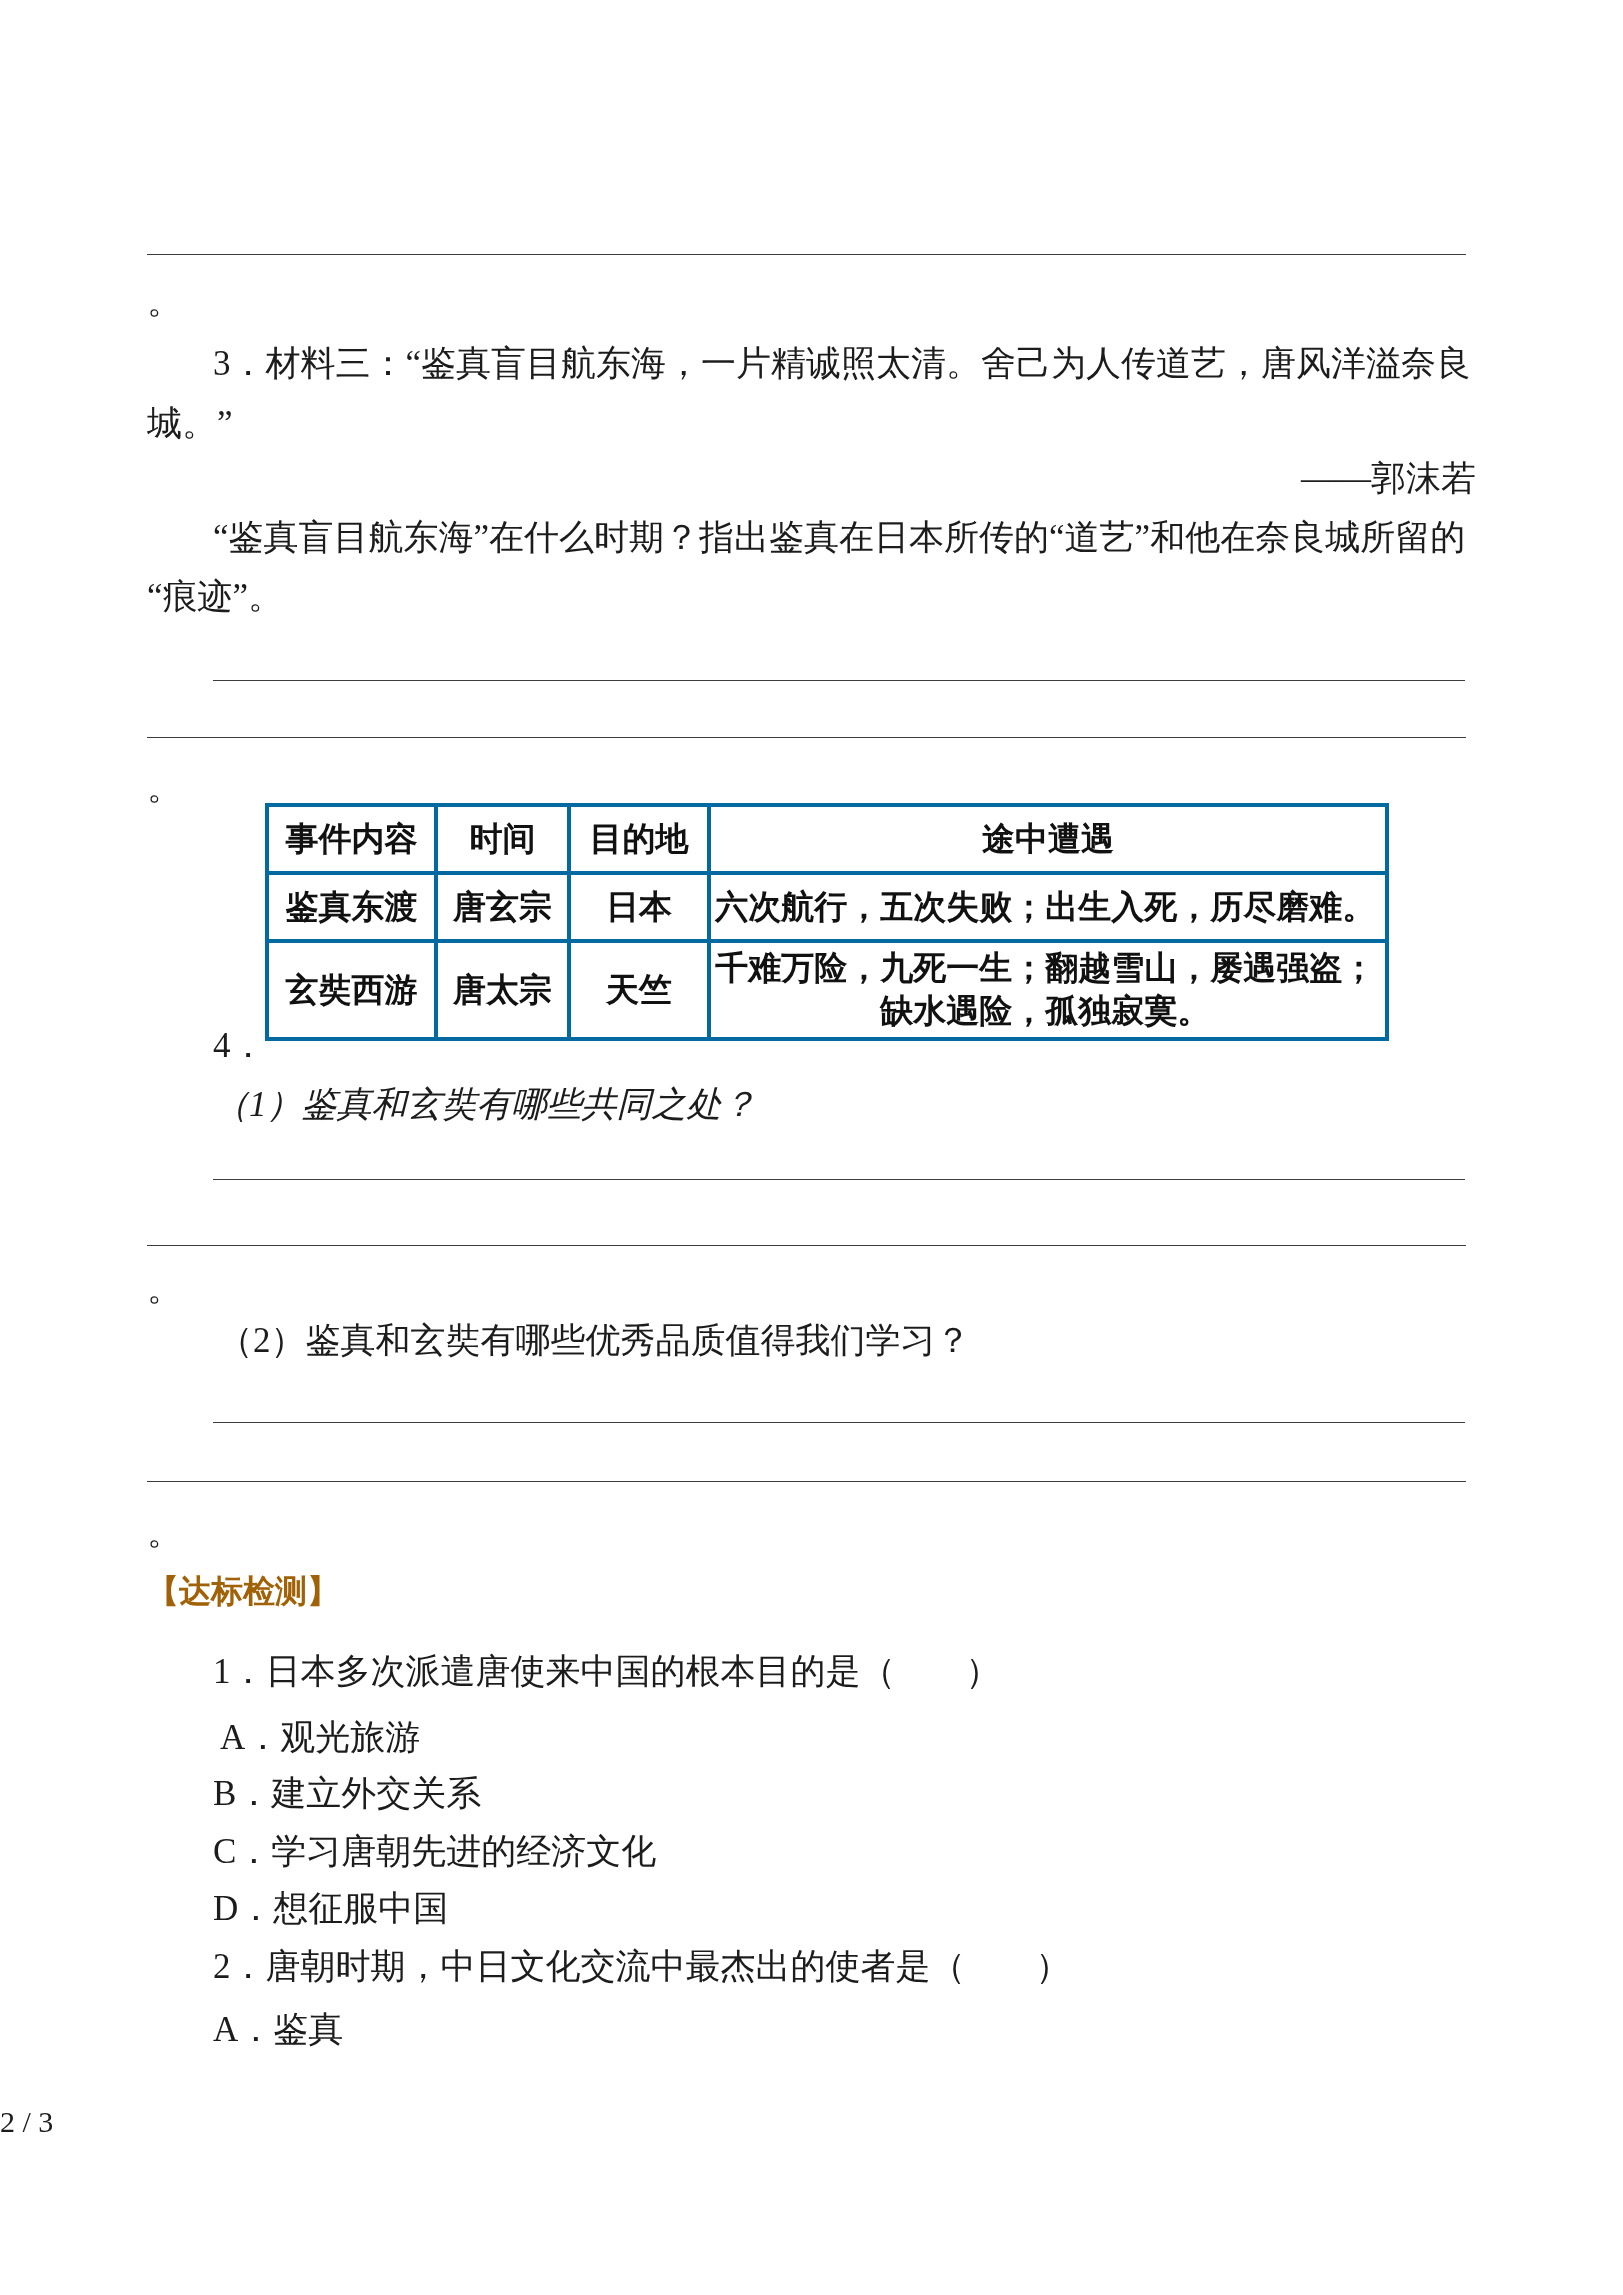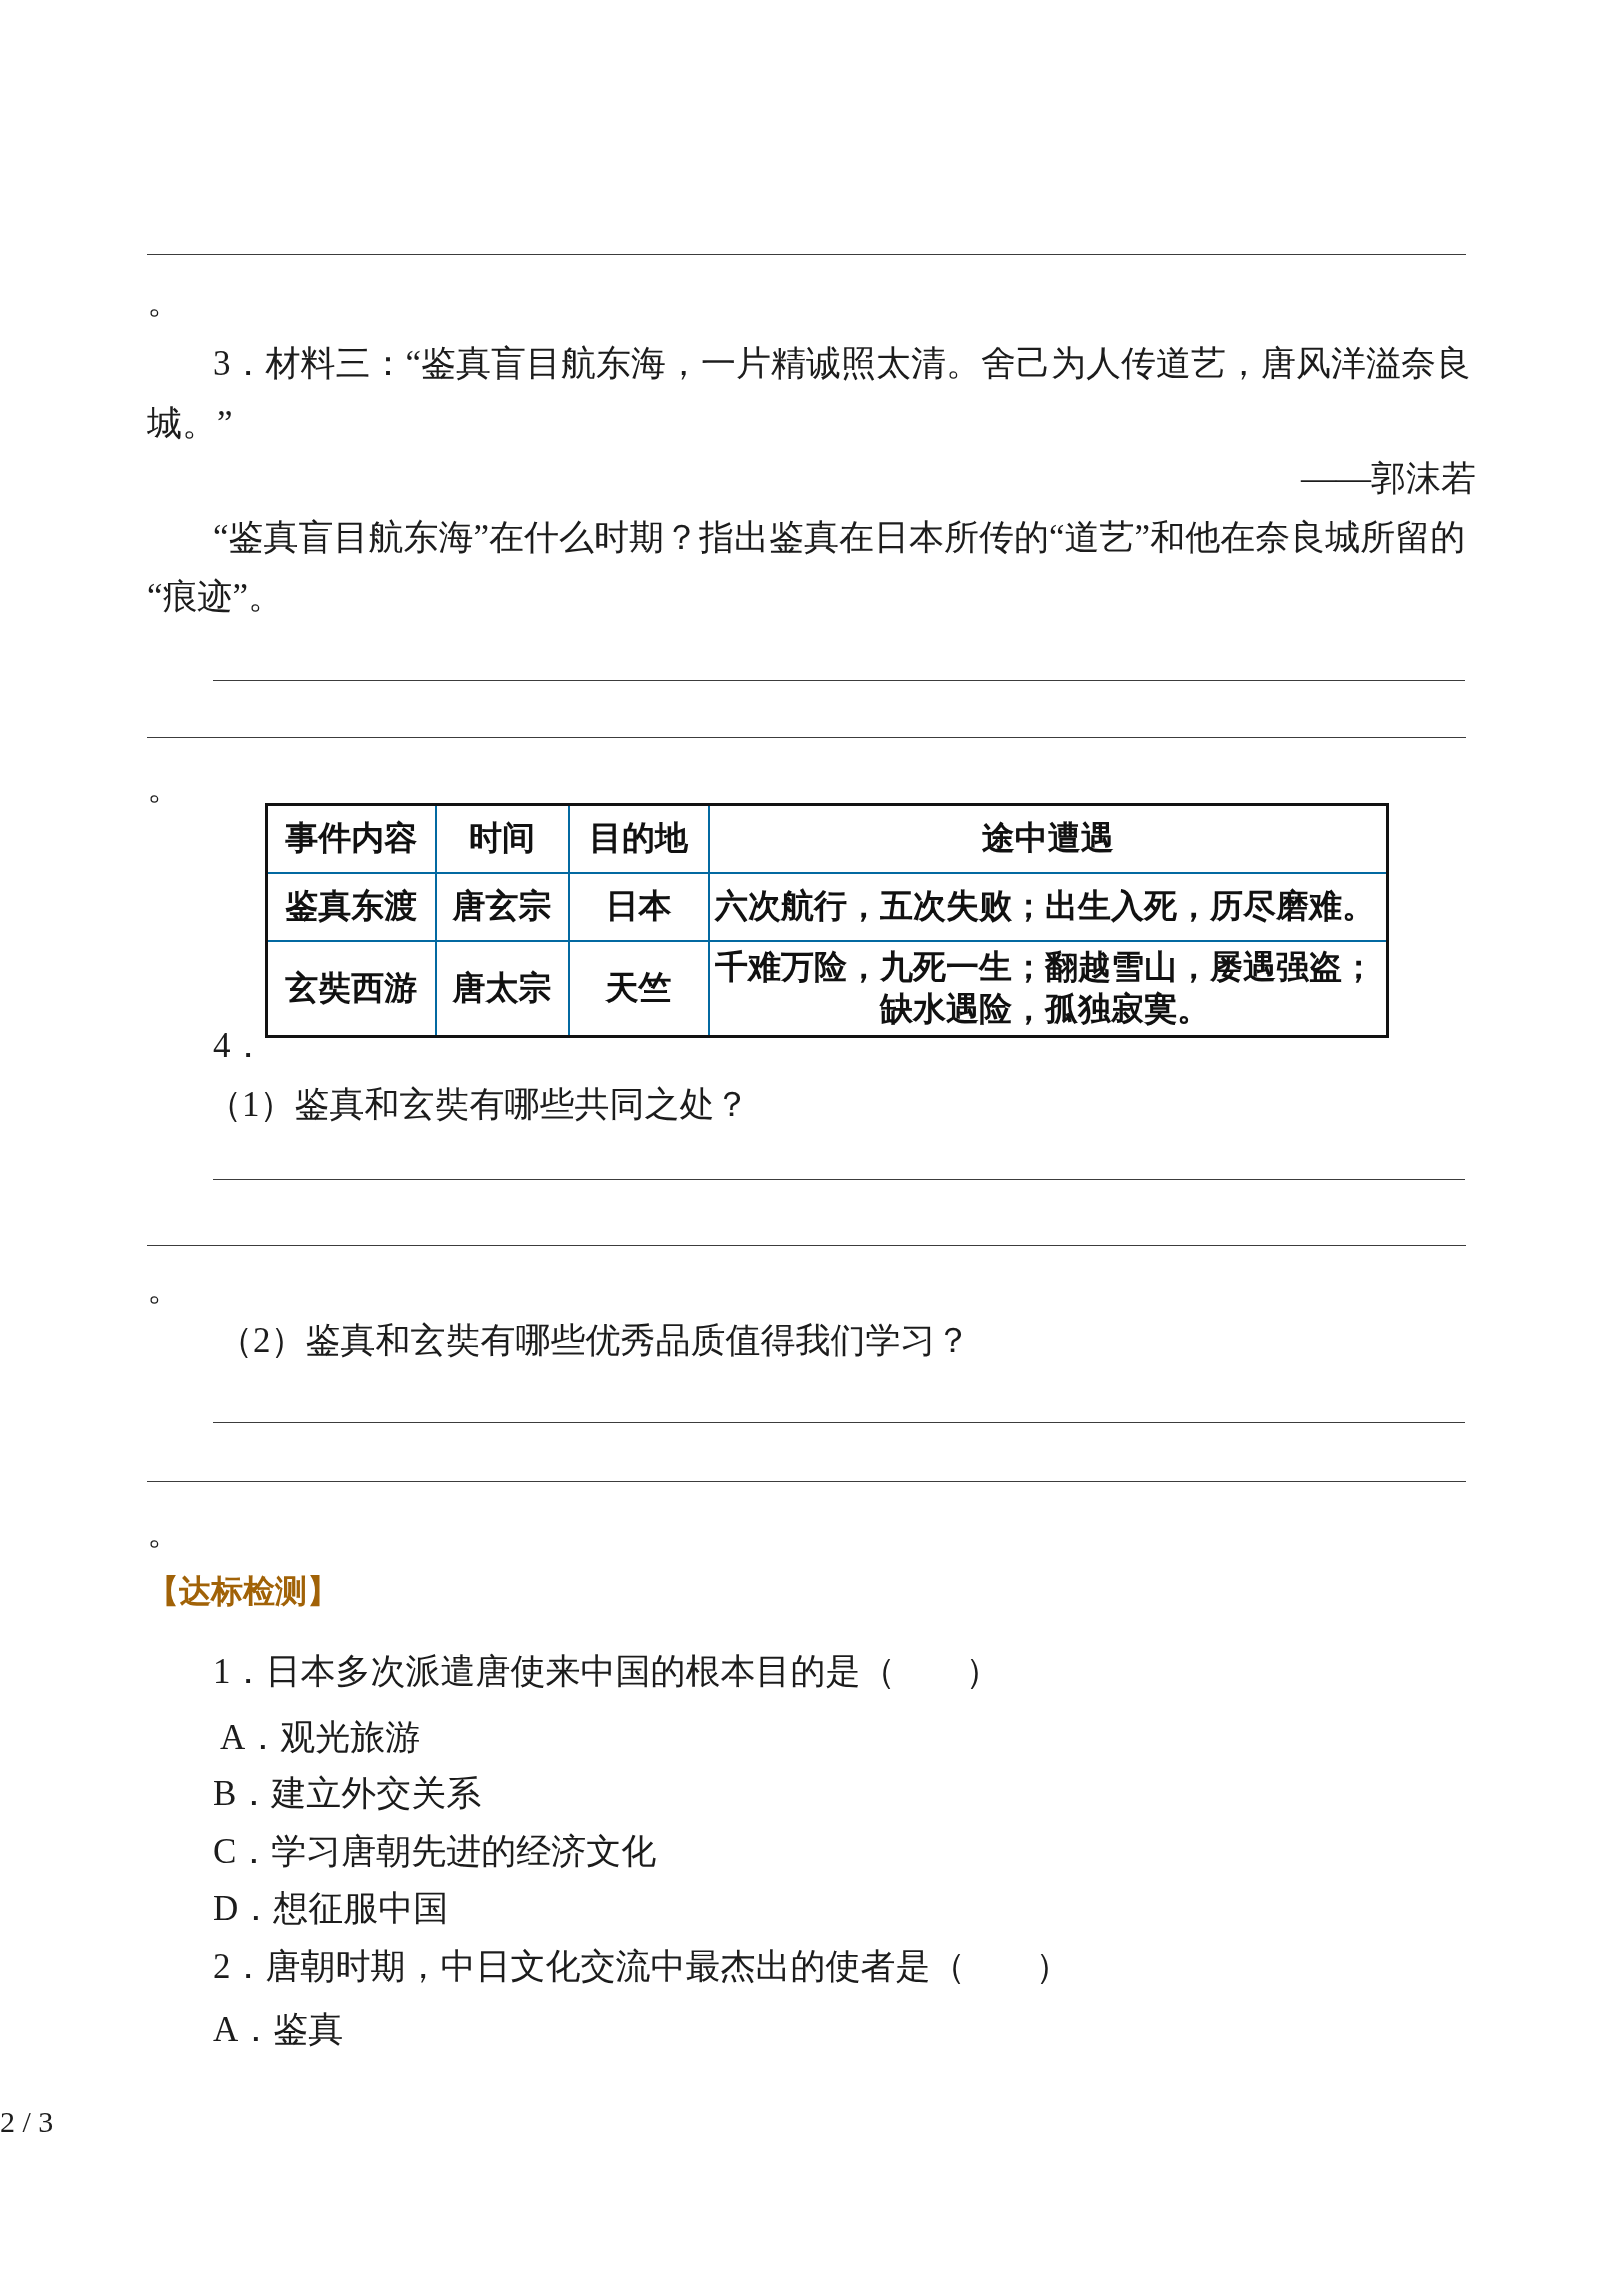--- a/index.html
+++ b/index.html
@@ -40,21 +40,21 @@
     width:1124px;
     border-collapse:collapse;
     table-layout:fixed;
     border:3.4px solid #111;
     font-family:"Liberation Sans","DejaVu Sans",sans-serif;
     font-weight:bold;
     font-size:33px;
     color:#111;
   }
   table.qtable td {
-    border:2px solid #0369a1;
+    border:4px solid #0369a1;
     text-align:center;
     vertical-align:middle;
     padding:4.1px 5.5px;
     line-height:1.3;
   }
   table.qtable td.desc {
     text-align:center;
     padding-left:0;
     padding-right:5.5px;
   }
@@ -110,21 +110,21 @@
         <td>玄奘西游</td>
         <td>唐太宗</td>
         <td>天竺</td>
         <td class="desc">千难万险，九死一生；翻越雪山，屡遇强盗；缺水遇险，孤独寂寞。</td>
       </tr>
     </tbody>
   </table>
 
   <div class="t" style="top:1016px; left:213px;">4．</div>
 
-  <div class="t" style="top:1075px; left:207px;">（1）鉴真和玄奘有哪些共同之处？</div>
+  <div class="t" style="top:1075px; left:214px;font-style:italic;">（1）鉴真和玄奘有哪些共同之处？</div>
   <div class="rule" style="top:1179px; left:213px; width:1252px;"></div>
   <div class="rule" style="top:1245px; left:147px; width:1319px;"></div>
   <div class="t" style="top:1259px; left:147px;">。</div>
 
   <div class="t" style="top:1311px; left:218px;">（2）鉴真和玄奘有哪些优秀品质值得我们学习？</div>
   <div class="rule" style="top:1422px; left:213px; width:1252px;"></div>
   <div class="rule" style="top:1481px; left:147px; width:1319px;"></div>
   <div class="t" style="top:1503px; left:147px;">。</div>
 
   <div class="heading" style="top:1561px; left:147px;">【达标检测】</div>

